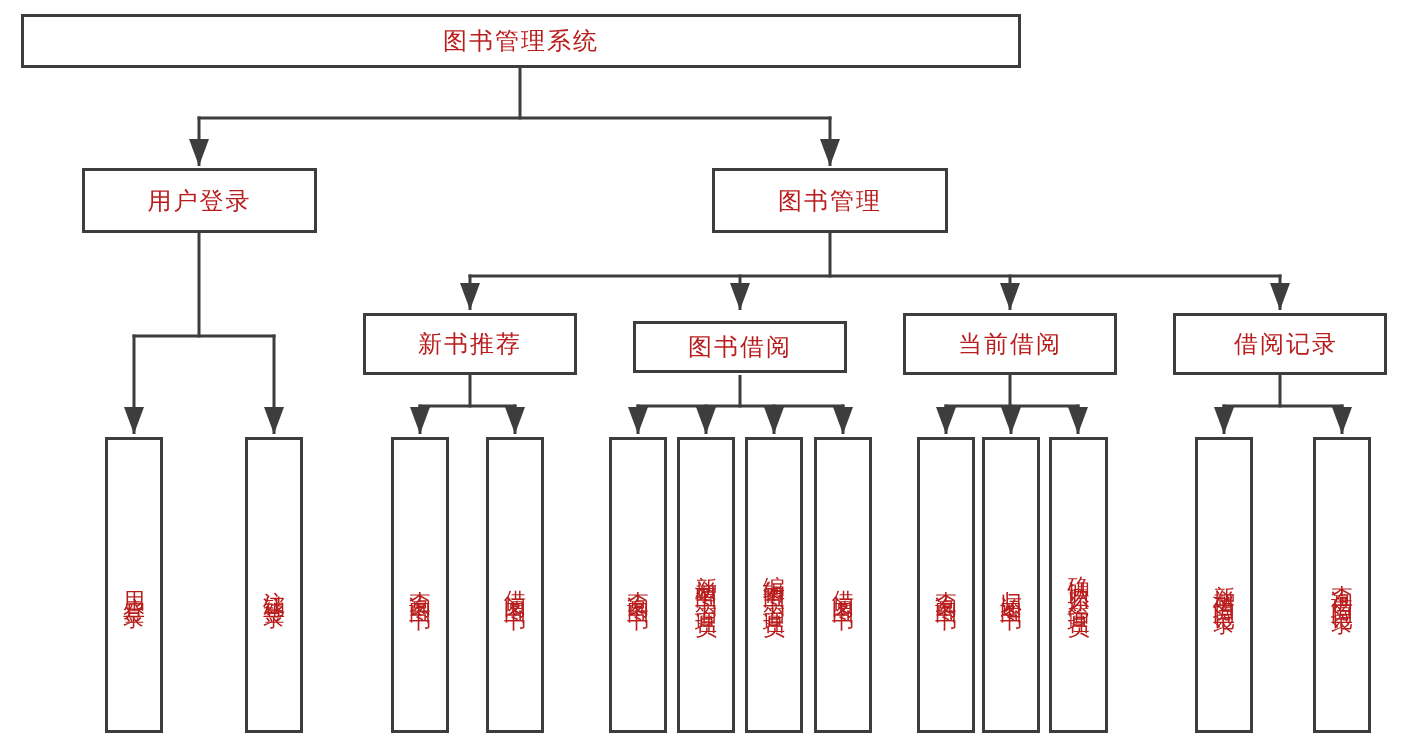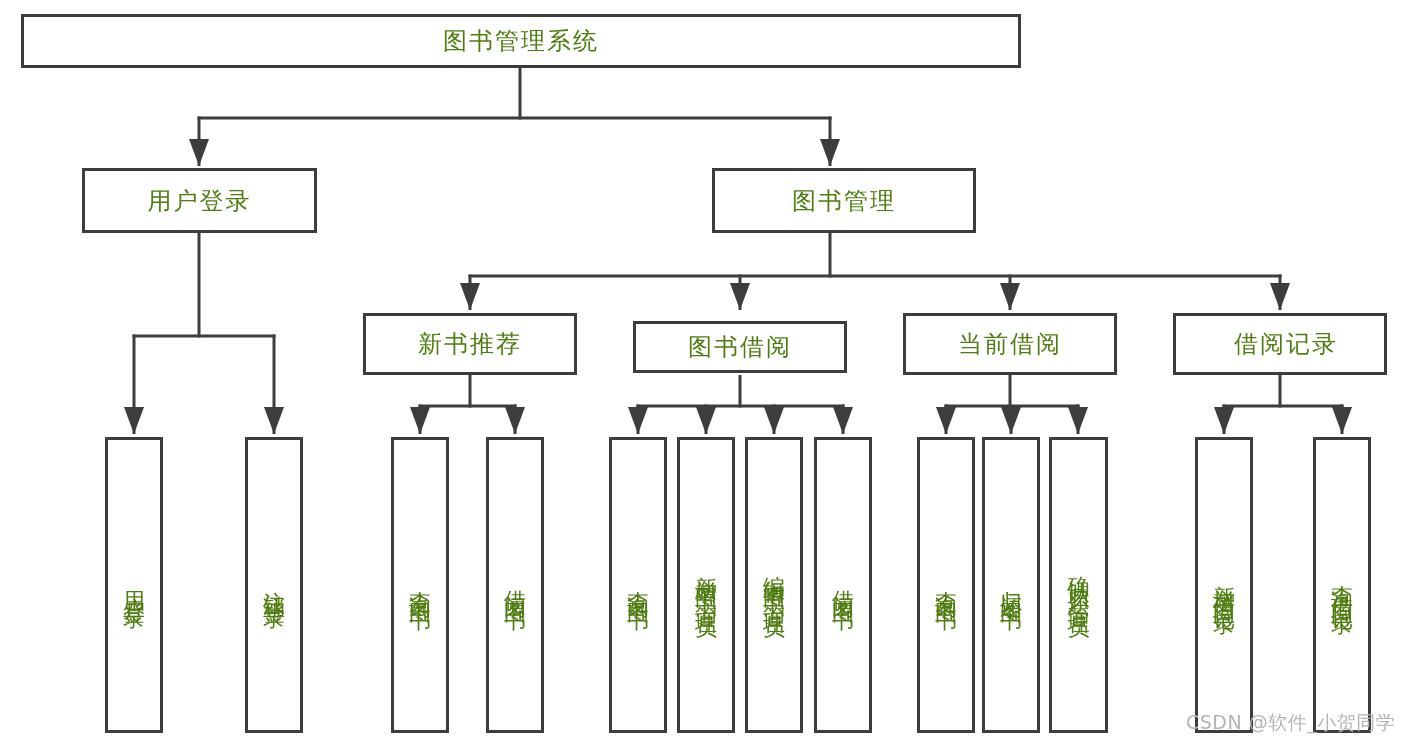--- a/index.html
+++ b/index.html
@@ -21,21 +21,21 @@
     z-index: 1;
   }
   .box {
     position: absolute;
     box-sizing: border-box;
     background: #ffffff;
     border: 3px solid #3d3d3d;
     display: flex;
     align-items: center;
     justify-content: center;
-    color: #4d7c0f;
+    color: #b91c1c;
     font-size: 24px;
     letter-spacing: 2px;
     z-index: 2;
     white-space: nowrap;
   }
   .leaf {
     writing-mode: vertical-rl;
     font-size: 22px;
     letter-spacing: 6px;
     white-space: normal;
@@ -106,21 +106,21 @@
     </g>
   </svg>
 
   <div class="box" style="left:21px; top:14px; width:1000px; height:54px;">
     <span>图书管理系统</span>
   </div>
 
   <div class="box" style="left:82px; top:168px; width:235px; height:65px;">
     <span>用户登录</span>
   </div>
-  <div class="box" style="left:712px; top:168px; width:264px; height:65px;">
+  <div class="box" style="left:712px; top:168px; width:236px; height:65px;">
     <span>图书管理</span>
   </div>
 
   <div class="box" style="left:363px; top:313px; width:214px; height:62px;">
     <span>新书推荐</span>
   </div>
   <div class="box" style="left:633px; top:321px; width:214px; height:52px;">
     <span>图书借阅</span>
   </div>
   <div class="box" style="left:903px; top:313px; width:214px; height:62px;font-family:Liberation Mono, monospace;">
@@ -167,15 +167,14 @@
     <span>确认归还（管理员）</span>
   </div>
 
   <div class="box leaf" style="left:1195px; top:437px; width:58px; height:296px;">
     <span>新增借阅记录</span>
   </div>
   <div class="box leaf" style="left:1313px; top:437px; width:58px; height:296px;">
     <span>查询借阅记录</span>
   </div>
 
-  <div id="watermark">CSDN @软件_小贺同学</div>
 
 </div>
 
 </body></html>

